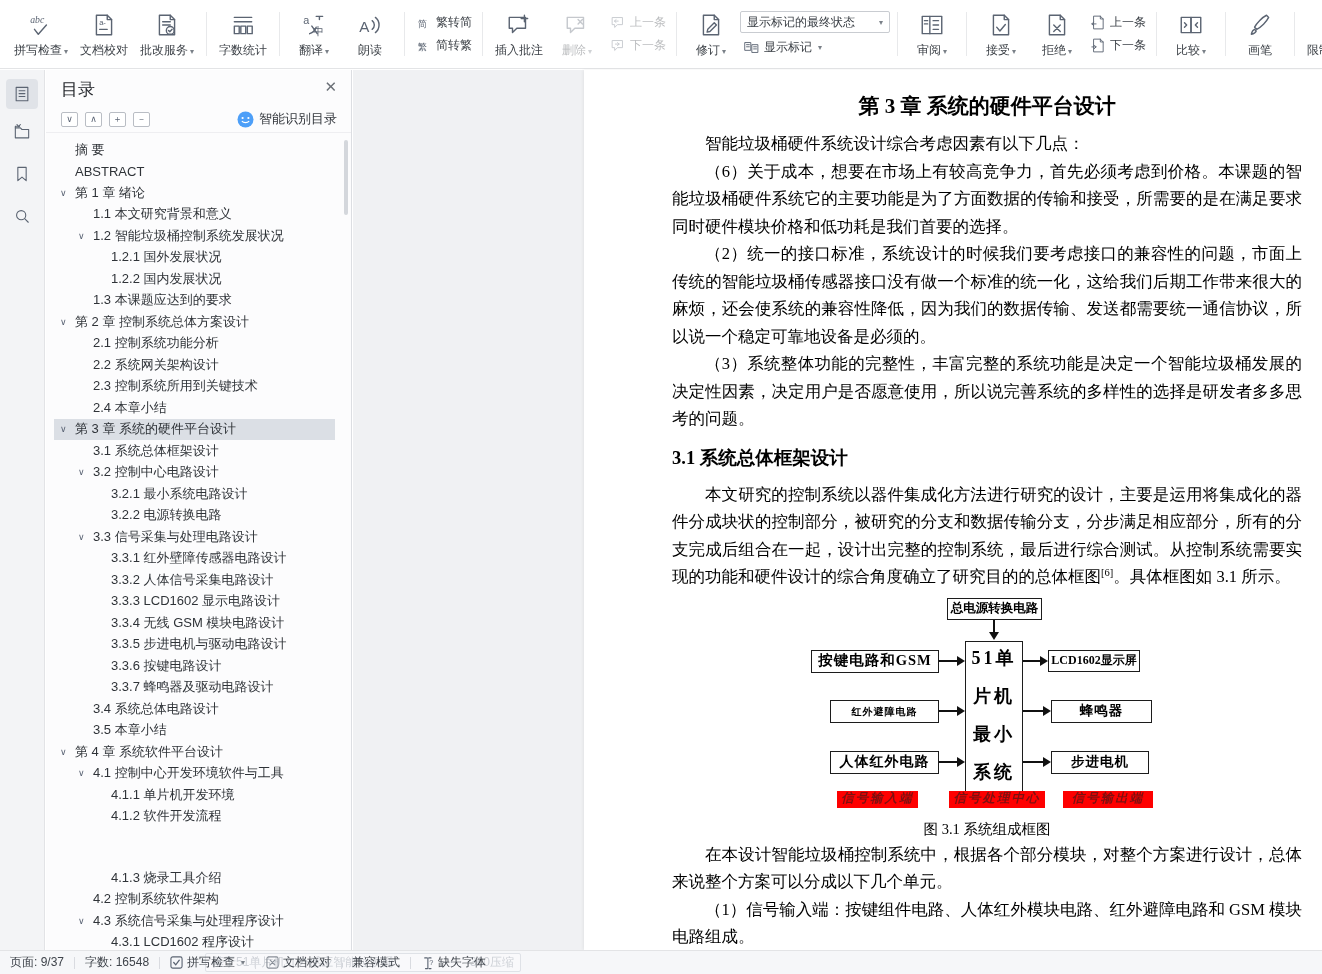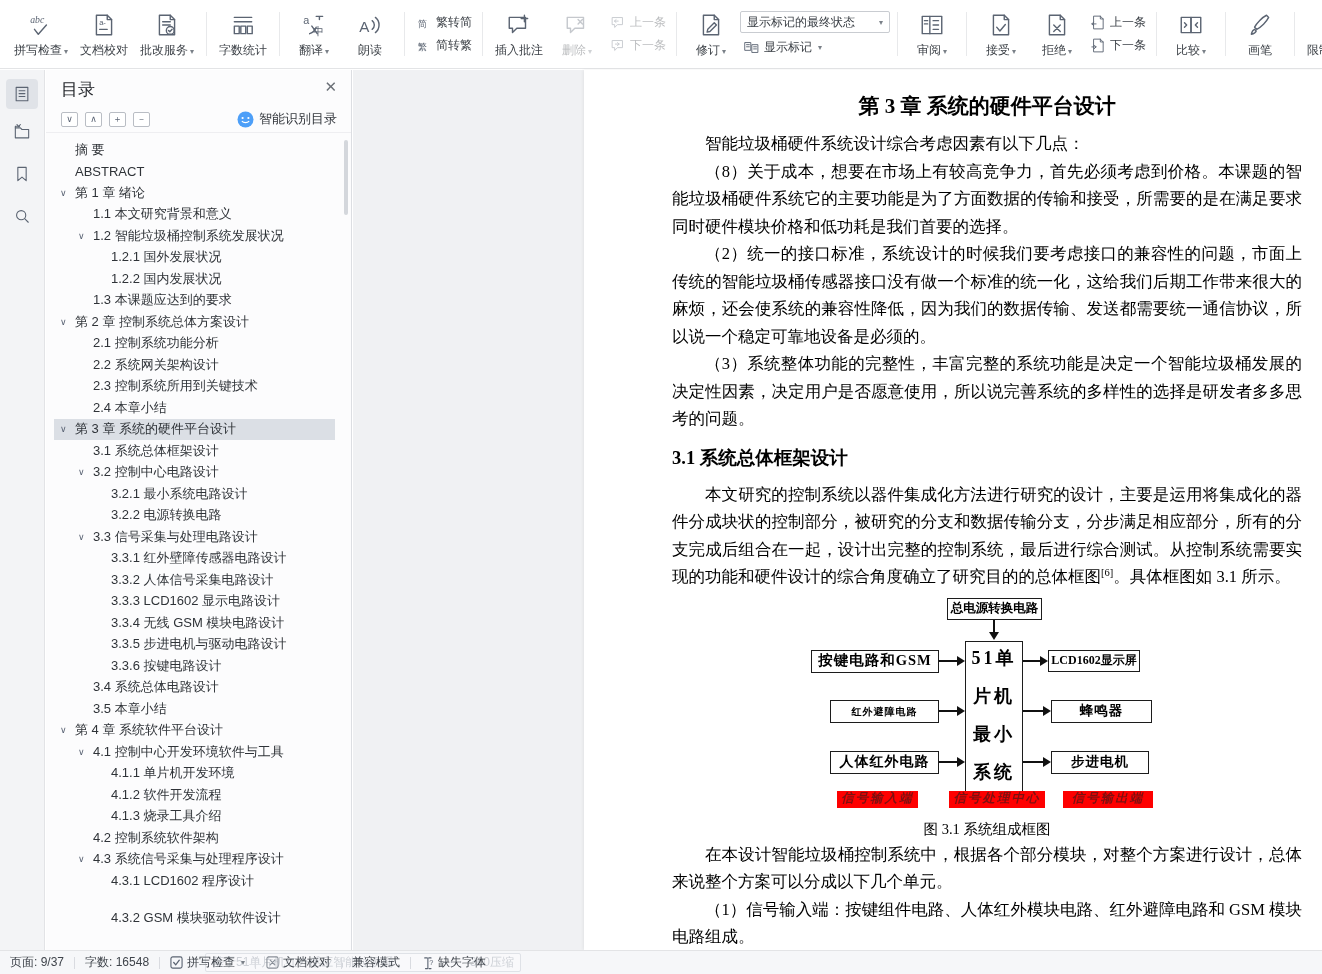--- a/index.html
+++ b/index.html
@@ -498,20 +498,24 @@
         <span>3.3.4  无线 GSM 模块电路设计</span>
       </div>
       <div class="o-item" style="padding-left: 42px;">
         <span class="o-chev"></span>
         <span>3.3.5  步进电机与驱动电路设计</span>
       </div>
       <div class="o-item" style="padding-left: 42px;">
         <span class="o-chev"></span>
         <span>3.3.6  按键电路设计</span>
       </div>
+      <div class="o-item" style="padding-left: 42px;">
+        <span class="o-chev"></span>
+        <span>3.3.7  蜂鸣器及驱动电路设计</span>
+      </div>
       <div class="o-item" style="padding-left: 24px;">
         <span class="o-chev"></span>
         <span>3.4  系统总体电路设计</span>
       </div>
       <div class="o-item" style="padding-left: 24px;">
         <span class="o-chev"></span>
         <span>3.5  本章小结</span>
       </div>
       <div class="o-item" style="padding-left: 6px;">
         <span class="o-chev">∨</span>
@@ -522,21 +526,21 @@
         <span>4.1  控制中心开发环境软件与工具</span>
       </div>
       <div class="o-item" style="padding-left: 42px;">
         <span class="o-chev"></span>
         <span>4.1.1  单片机开发环境</span>
       </div>
       <div class="o-item" style="padding-left: 42px;">
         <span class="o-chev"></span>
         <span>4.1.2  软件开发流程</span>
       </div>
-      <div class="o-item" style="padding-left: 42px;">
+      <div class="o-item" style="padding-left: 42px; margin-top: 40px;">
         <span class="o-chev"></span>
         <span>4.1.3  烧录工具介绍</span>
       </div>
       <div class="o-item" style="padding-left: 24px;">
         <span class="o-chev"></span>
         <span>4.2  控制系统软件架构</span>
       </div>
       <div class="o-item" style="padding-left: 24px;">
         <span class="o-chev">∨</span>
         <span>4.3  系统信号采集与处理程序设计</span>
@@ -559,21 +563,21 @@
         <path d="M3 2h11l5 5v15H3z" fill="#ccd8f0" stroke="#a8b8dc" stroke-width="1"></path>
         <path d="M14 2v5h5" fill="#e8eefa" stroke="#a8b8dc" stroke-width="1"></path>
         <path d="M6 11h10M6 14h10M6 17h7" stroke="#fff" stroke-width="1.4"></path>
       </svg>
     <span class="caret">▾</span>
   </div>
   <div id="page">
     <div class="doc">
       <div class="doc-title">第 3 章  系统的硬件平台设计</div>
       <p>智能垃圾桶硬件系统设计综合考虑因素有以下几点：</p>
-      <p>（8）关于成本，想要在市场上有较高竞争力，首先必须考虑到价格。本课题的智能垃圾桶硬件系统它的主要功能是为了方面数据的传输和接受，所需要的是在满足要求同时硬件模块价格和低功耗是我们首要的选择。</p>
+      <p>（6）关于成本，想要在市场上有较高竞争力，首先必须考虑到价格。本课题的智能垃圾桶硬件系统它的主要功能是为了方面数据的传输和接受，所需要的是在满足要求同时硬件模块价格和低功耗是我们首要的选择。</p>
       <p>（2）统一的接口标准，系统设计的时候我们要考虑接口的兼容性的问题，市面上传统的智能垃圾桶传感器接口没有做一个标准的统一化，这给我们后期工作带来很大的麻烦，还会使系统的兼容性降低，因为我们的数据传输、发送都需要统一通信协议，所以说一个稳定可靠地设备是必须的。</p>
       <p>（3）系统整体功能的完整性，丰富完整的系统功能是决定一个智能垃圾桶发展的决定性因素，决定用户是否愿意使用，所以说完善系统的多样性的选择是研发者多多思考的问题。</p>
       <div class="h2">3.1 系统总体框架设计</div>
       <p><span>本文研究的控制系统以器件集成化方法进行研究的设计，主要是运用将集成化的器件分成块状的控制部分，被研究的分支和数据传输分支，分步满足相应部分，所有的分支完成后组合在一起，设计出完整的控制系统，最后进行综合测试。从控制系统需要实现的功能和硬件设计的综合角度确立了研究目的的总体框图</span><sup>[6]</sup><span>。具体框图如 3.1 所示。</span></p>
 
       <div class="fig">
         <div class="db db-top">总电源转换电路</div>
         <div class="arrD" style="left:186px; top:24px; height:12px;"></div>
         <div class="db db-center" id="center-box">
             <span>51单</span>

